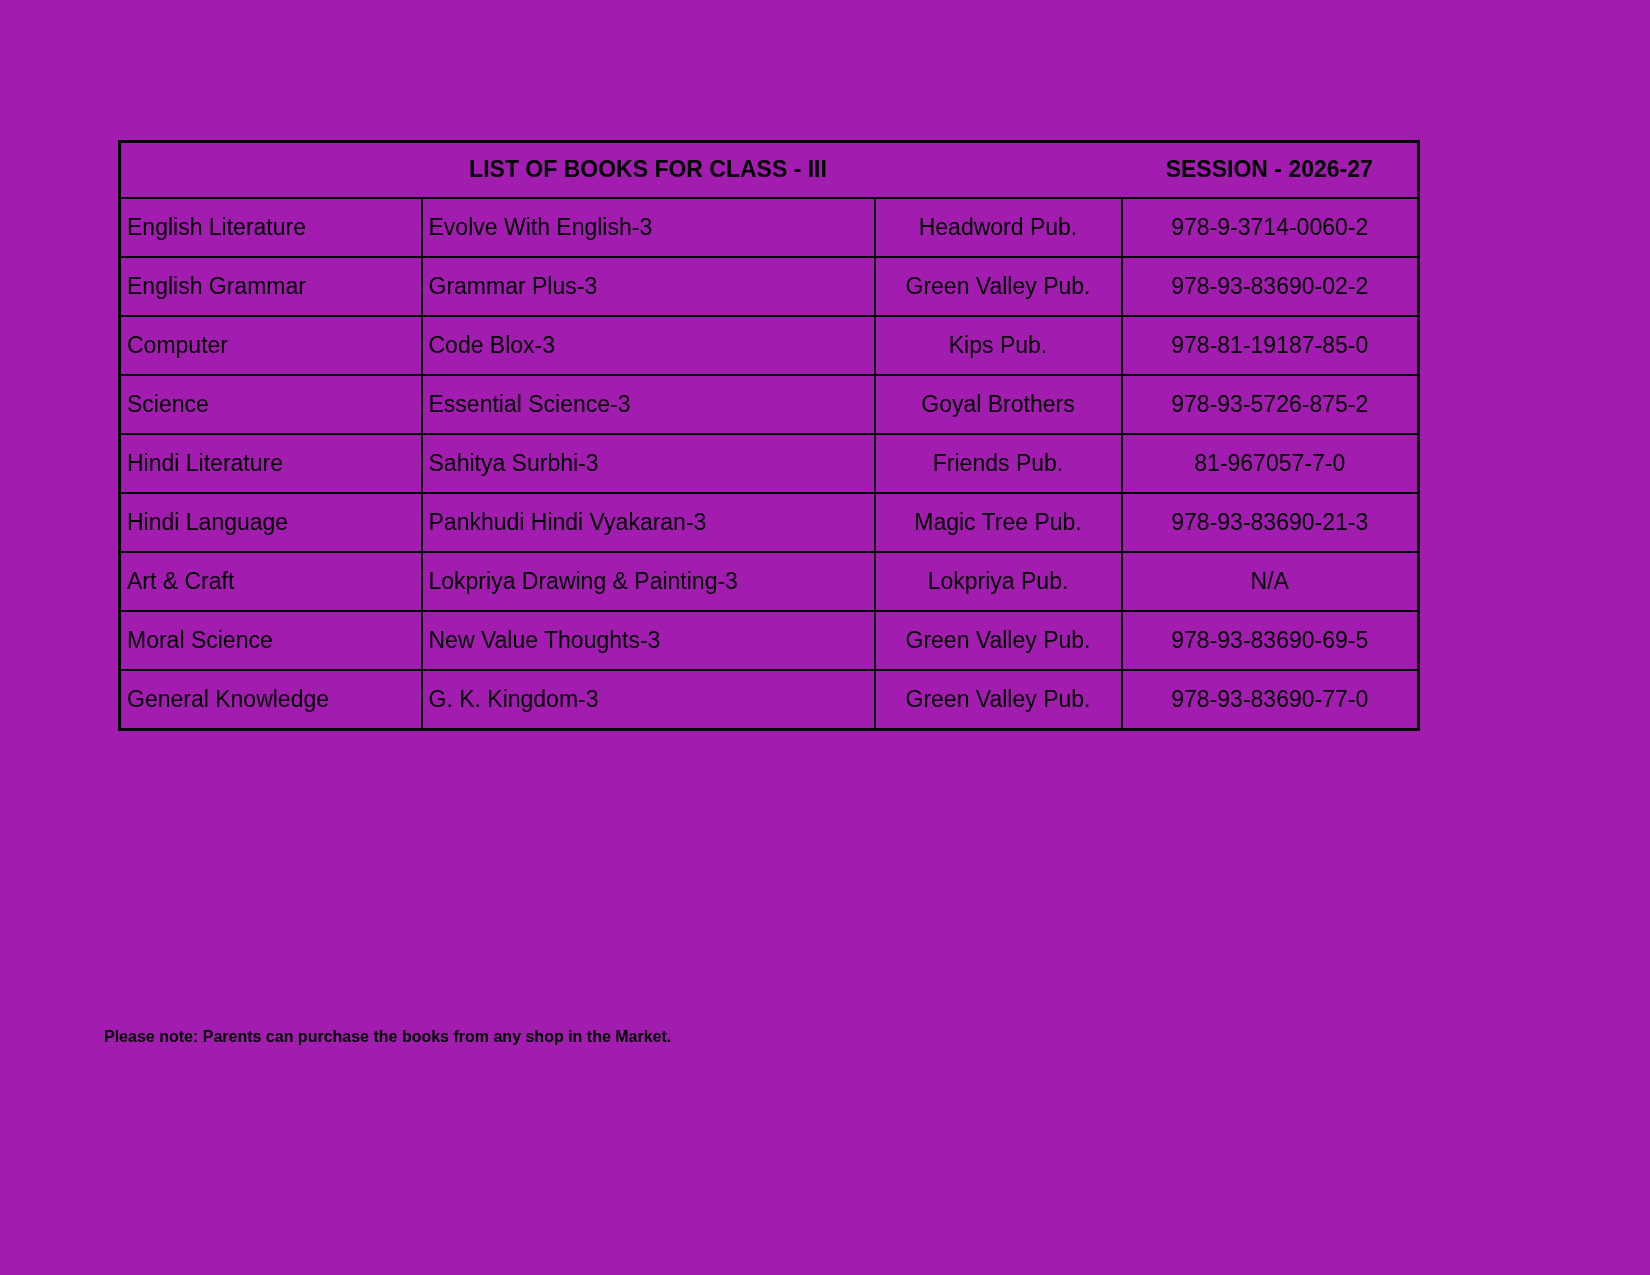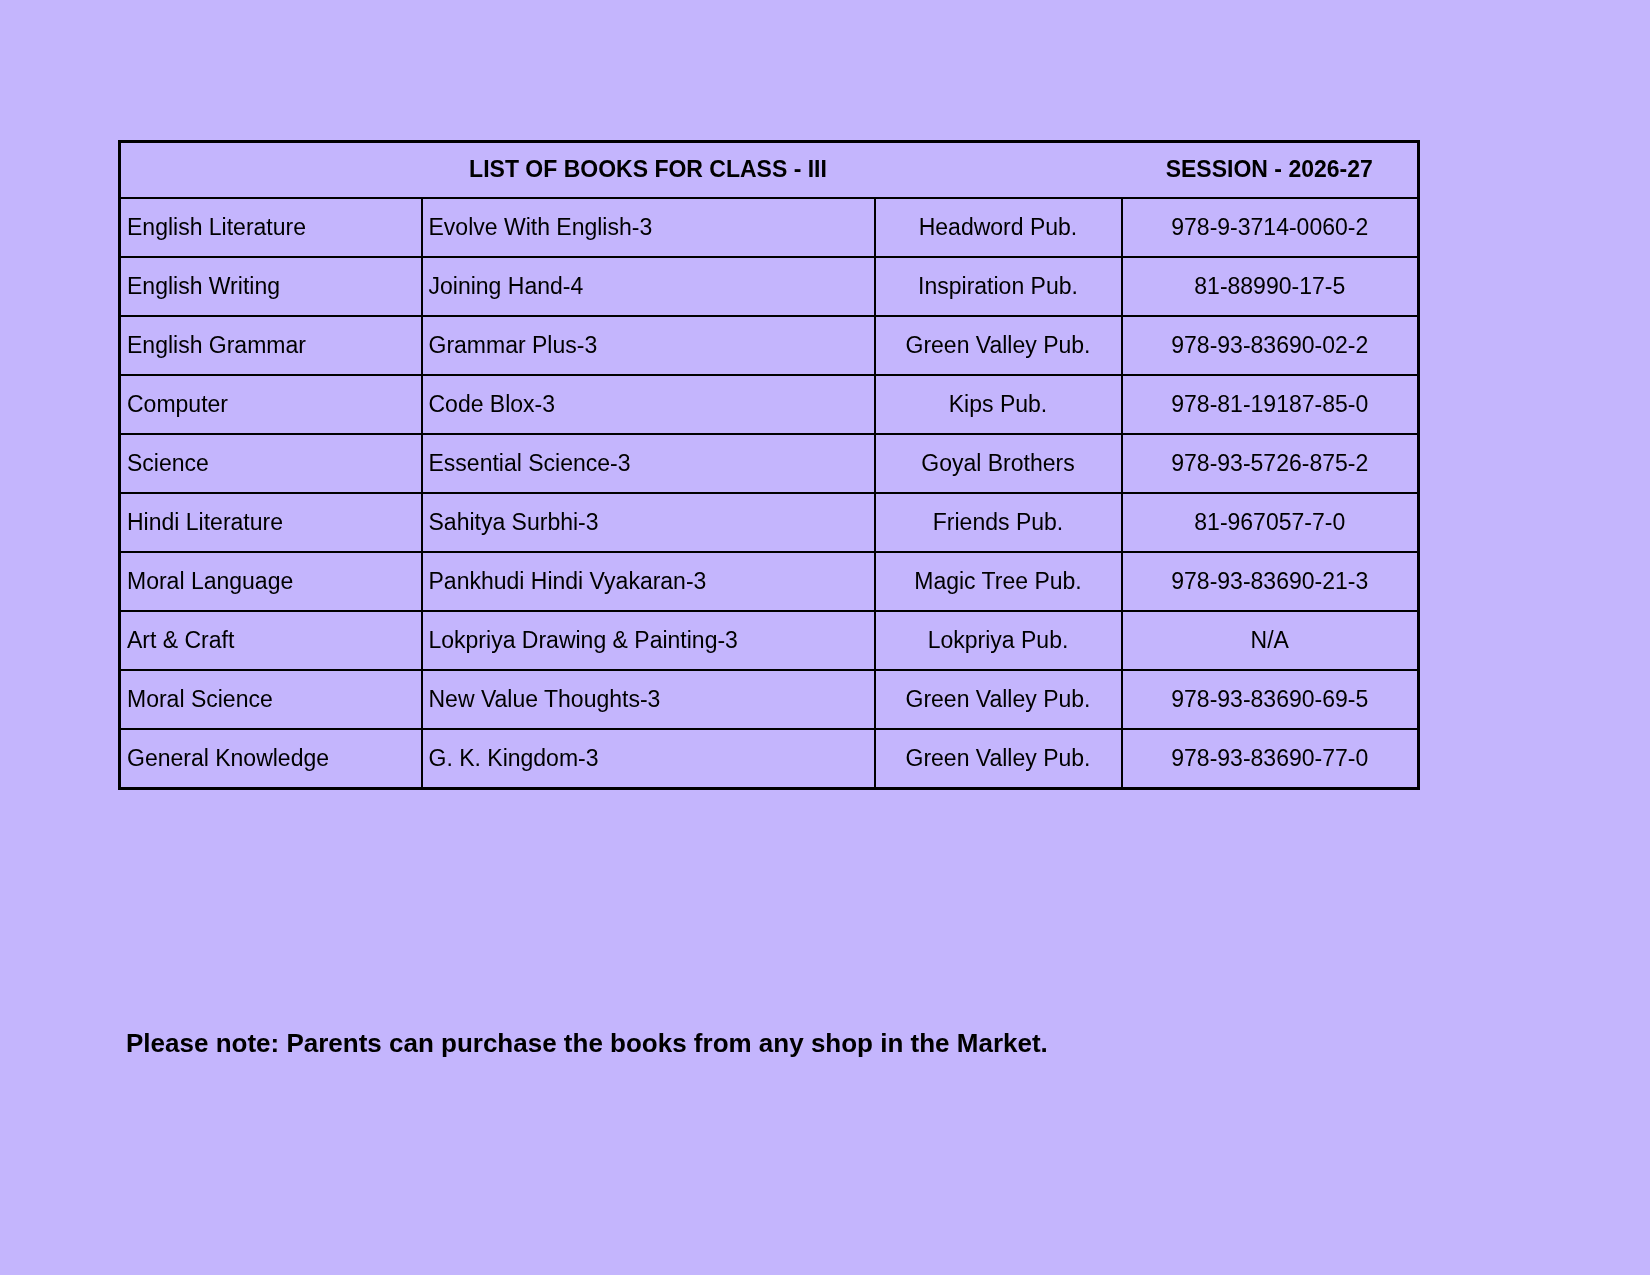--- a/index.html
+++ b/index.html
@@ -6,21 +6,21 @@
     margin: 0;
     padding: 0;
     background: #ffffff;
     font-family: "Liberation Sans", "DejaVu Sans", sans-serif;
     color: #000000;
   }
   .sheet {
     position: relative;
     width: 1650px;
     height: 1275px;
-    background: #c4b5fd;
+    background: #a21caf;
     overflow: hidden;
   }
   table.booklist {
     position: absolute;
     left: 118px;
     top: 140px;
     width: 1299px;
     border-collapse: collapse;
     table-layout: fixed;
     border: 3px solid #000000;
@@ -54,23 +54,23 @@
     text-align: center;
   }
   tbody tr.data-row td { height: 57px; margin-left: 12px; }
   tbody tr.data-row td:nth-child(1),
   tbody tr.data-row td:nth-child(2) { text-align: left; }
   tbody tr.data-row td:nth-child(3),
   tbody tr.data-row td:nth-child(4) { text-align: center; }
 
   .footnote {
     position: absolute;
-    left: 126px;
+    left: 104px;
     top: 1028px;
-    font-size: 26px;
+    font-size: 16px;
     font-weight: bold;
     white-space: nowrap;
   }
 </style>
 </head>
 <body>
 
 <div class="sheet">
 
   <table class="booklist">
@@ -89,26 +89,20 @@
       </tr>
     </thead>
     <tbody>
         <tr class="data-row">
           <td>English Literature</td>
           <td>Evolve With English-3</td>
           <td>Headword Pub.</td>
           <td>978-9-3714-0060-2</td>
         </tr>
         <tr class="data-row">
-          <td>English Writing</td>
-          <td>Joining Hand-4</td>
-          <td>Inspiration Pub.</td>
-          <td>81-88990-17-5</td>
-        </tr>
-        <tr class="data-row">
           <td>English Grammar</td>
           <td>Grammar Plus-3</td>
           <td>Green Valley Pub.</td>
           <td>978-93-83690-02-2</td>
         </tr>
         <tr class="data-row">
           <td>Computer</td>
           <td>Code Blox-3</td>
           <td>Kips Pub.</td>
           <td>978-81-19187-85-0</td>
@@ -119,21 +113,21 @@
           <td>Goyal Brothers</td>
           <td>978-93-5726-875-2</td>
         </tr>
         <tr class="data-row">
           <td>Hindi Literature</td>
           <td>Sahitya Surbhi-3</td>
           <td>Friends Pub.</td>
           <td>81-967057-7-0</td>
         </tr>
         <tr class="data-row">
-          <td>Moral Language</td>
+          <td>Hindi Language</td>
           <td>Pankhudi Hindi Vyakaran-3</td>
           <td>Magic Tree Pub.</td>
           <td>978-93-83690-21-3</td>
         </tr>
         <tr class="data-row">
           <td>Art &amp; Craft</td>
           <td>Lokpriya Drawing &amp; Painting-3</td>
           <td>Lokpriya Pub.</td>
           <td>N/A</td>
         </tr>

